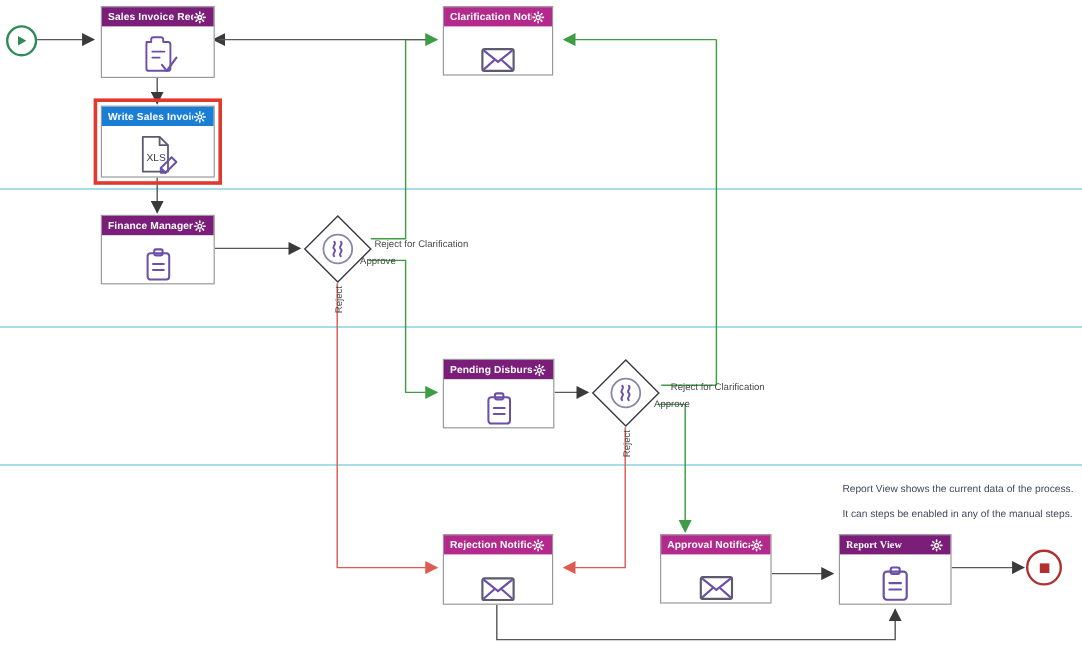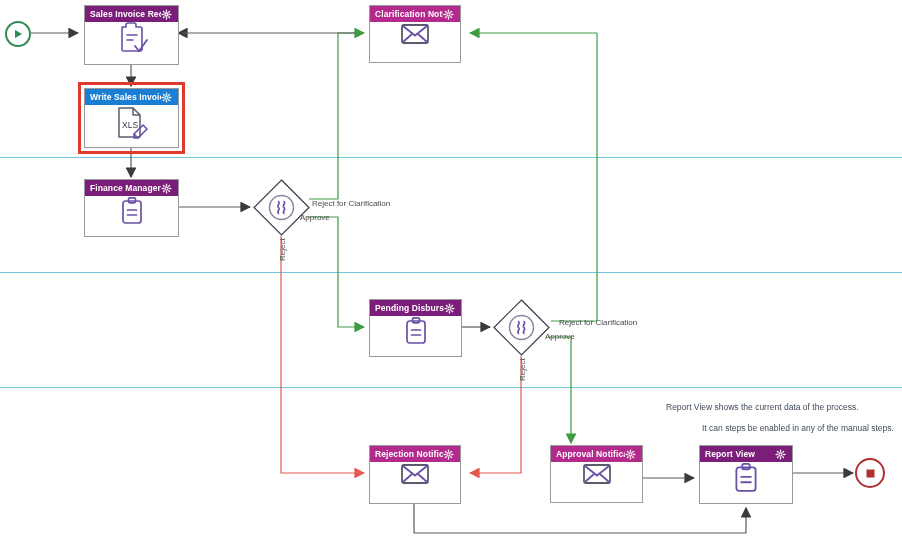--- a/index.html
+++ b/index.html
@@ -21,21 +21,21 @@
   .node .hdr{
     height:16px;line-height:16px;
     font-size:8.5px;font-weight:bold;color:#ffffff;
     padding:0 6px 0 5px;
     display:flex;align-items:center;justify-content:space-between;
     white-space:nowrap;overflow:hidden;letter-spacing:.1px;
   }
   .node .hdr .ttl{overflow:hidden;text-overflow:clip;white-space:nowrap;}
   .node .body{
     height:calc(100% - 16px);
-    display:flex;align-items:flex-start;justify-content:center;
+    display:flex;align-items:flex-end;justify-content:center;
   }
   .gear{flex:0 0 auto;width:11px;height:11px;display:block;}
 
   .hdr-purple{background:#7b1e7a;}
   .hdr-magenta{background:#b42a8c;}
   .hdr-blue{background:#1a7fd4;}
 
   .selected{outline:3px solid #e03a2f;outline-offset:3px;}
 
   
@@ -319,21 +319,21 @@
     </div>
     <div class="body">
       <svg width="30" height="24" viewBox="0 0 30 24">
         <rect x="2" y="3" width="26" height="18" rx="1.5" fill="#fff" stroke="#5b5b6e" stroke-width="1.8"></rect>
         <path d="M3,4 L15,13.5 L27,4" fill="none" stroke="#6b4fa8" stroke-width="1.8"></path>
         <path d="M3,20 L12,12 M27,20 L18,12" fill="none" stroke="#6b4fa8" stroke-width="1.8"></path>
       </svg>
     </div>
   </div>
 
-  <div class="node" style="left:699px;top:445px;width:94px;height:59px;">
+  <div class="node" style="left:699px;top:445px;width:94px;height:59px;font-family:Liberation Serif, serif;">
     <div class="hdr hdr-purple">
       <span class="ttl">Report View</span>
       <svg class="gear" viewBox="0 0 16 16">
         <circle cx="8" cy="8" r="2.3" fill="none" stroke="#fff" stroke-width="1.6"></circle>
         <g stroke="#fff" stroke-width="1.9" stroke-linecap="round">
           <line x1="8" y1="1.6" x2="8" y2="3.4"></line>
             <line x1="8" y1="12.6" x2="8" y2="14.4"></line>
           <line x1="1.6" y1="8" x2="3.4" y2="8"></line>
             <line x1="12.6" y1="8" x2="14.4" y2="8"></line>
           <line x1="3.5" y1="3.5" x2="4.7" y2="4.7"></line>
@@ -378,16 +378,16 @@
   </div>
 
   <div class="elabel" style="left:312px;top:199px;">Reject for Clarification</div>
   <div class="elabel" style="left:300px;top:213px;">Approve</div>
   <div class="elabel vert" style="left:278px;top:261px;">Reject</div>
 
   <div class="elabel" style="left:559px;top:318px;">Reject for Clarification</div>
   <div class="elabel" style="left:545px;top:332px;">Approve</div>
   <div class="elabel vert" style="left:518px;top:381px;">Reject</div>
 
-  <div class="annot" style="left:666px;top:402px;">Report View shows the current data of the process.</div>
+  <div class="annot" style="left:702px;top:402px;">Report View shows the current data of the process.</div>
   <div class="annot" style="left:702px;top:423px;">It can steps be enabled in any of the manual steps.</div>
 
 </div>
 
 </body></html>

